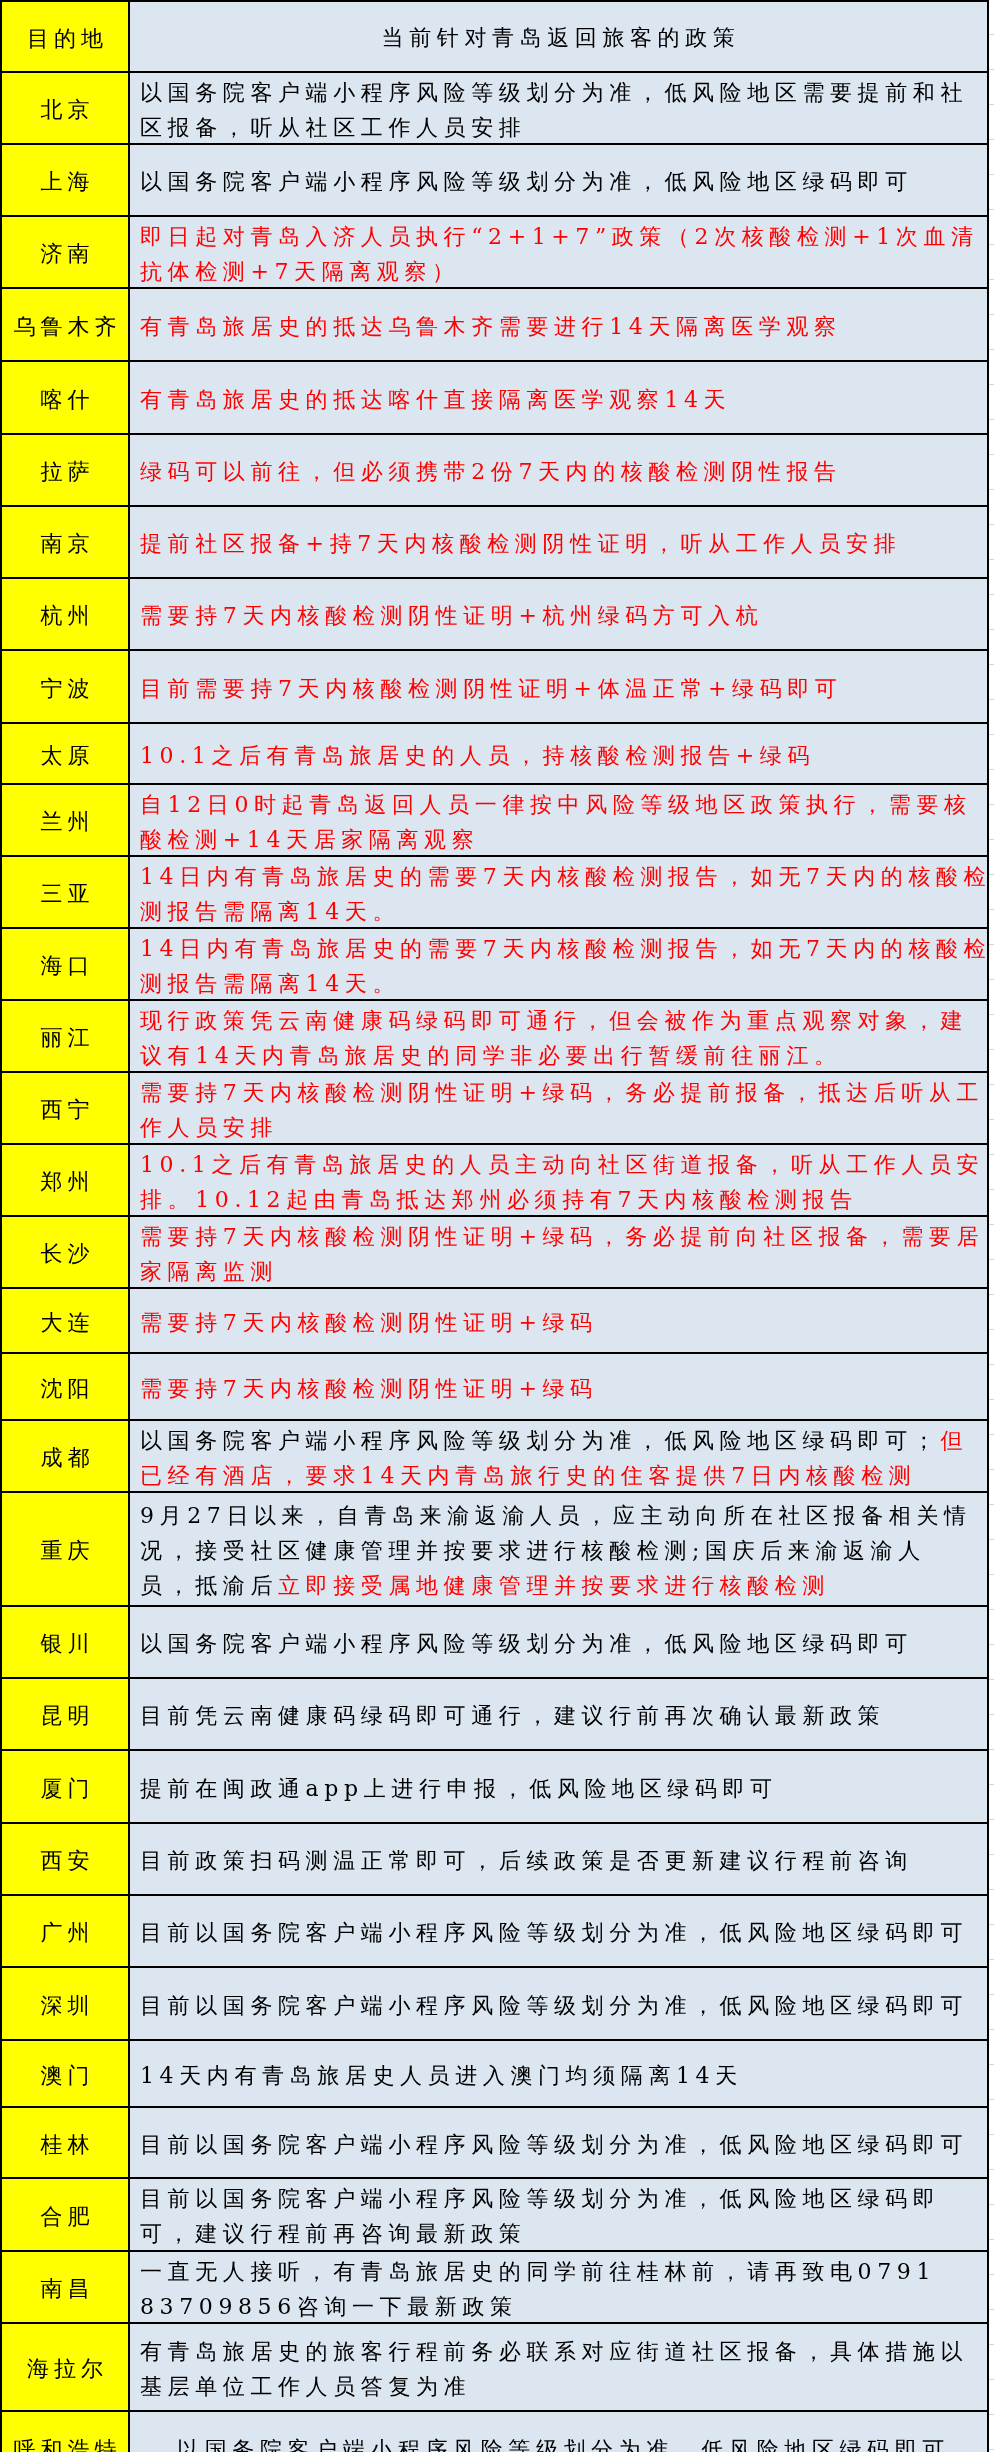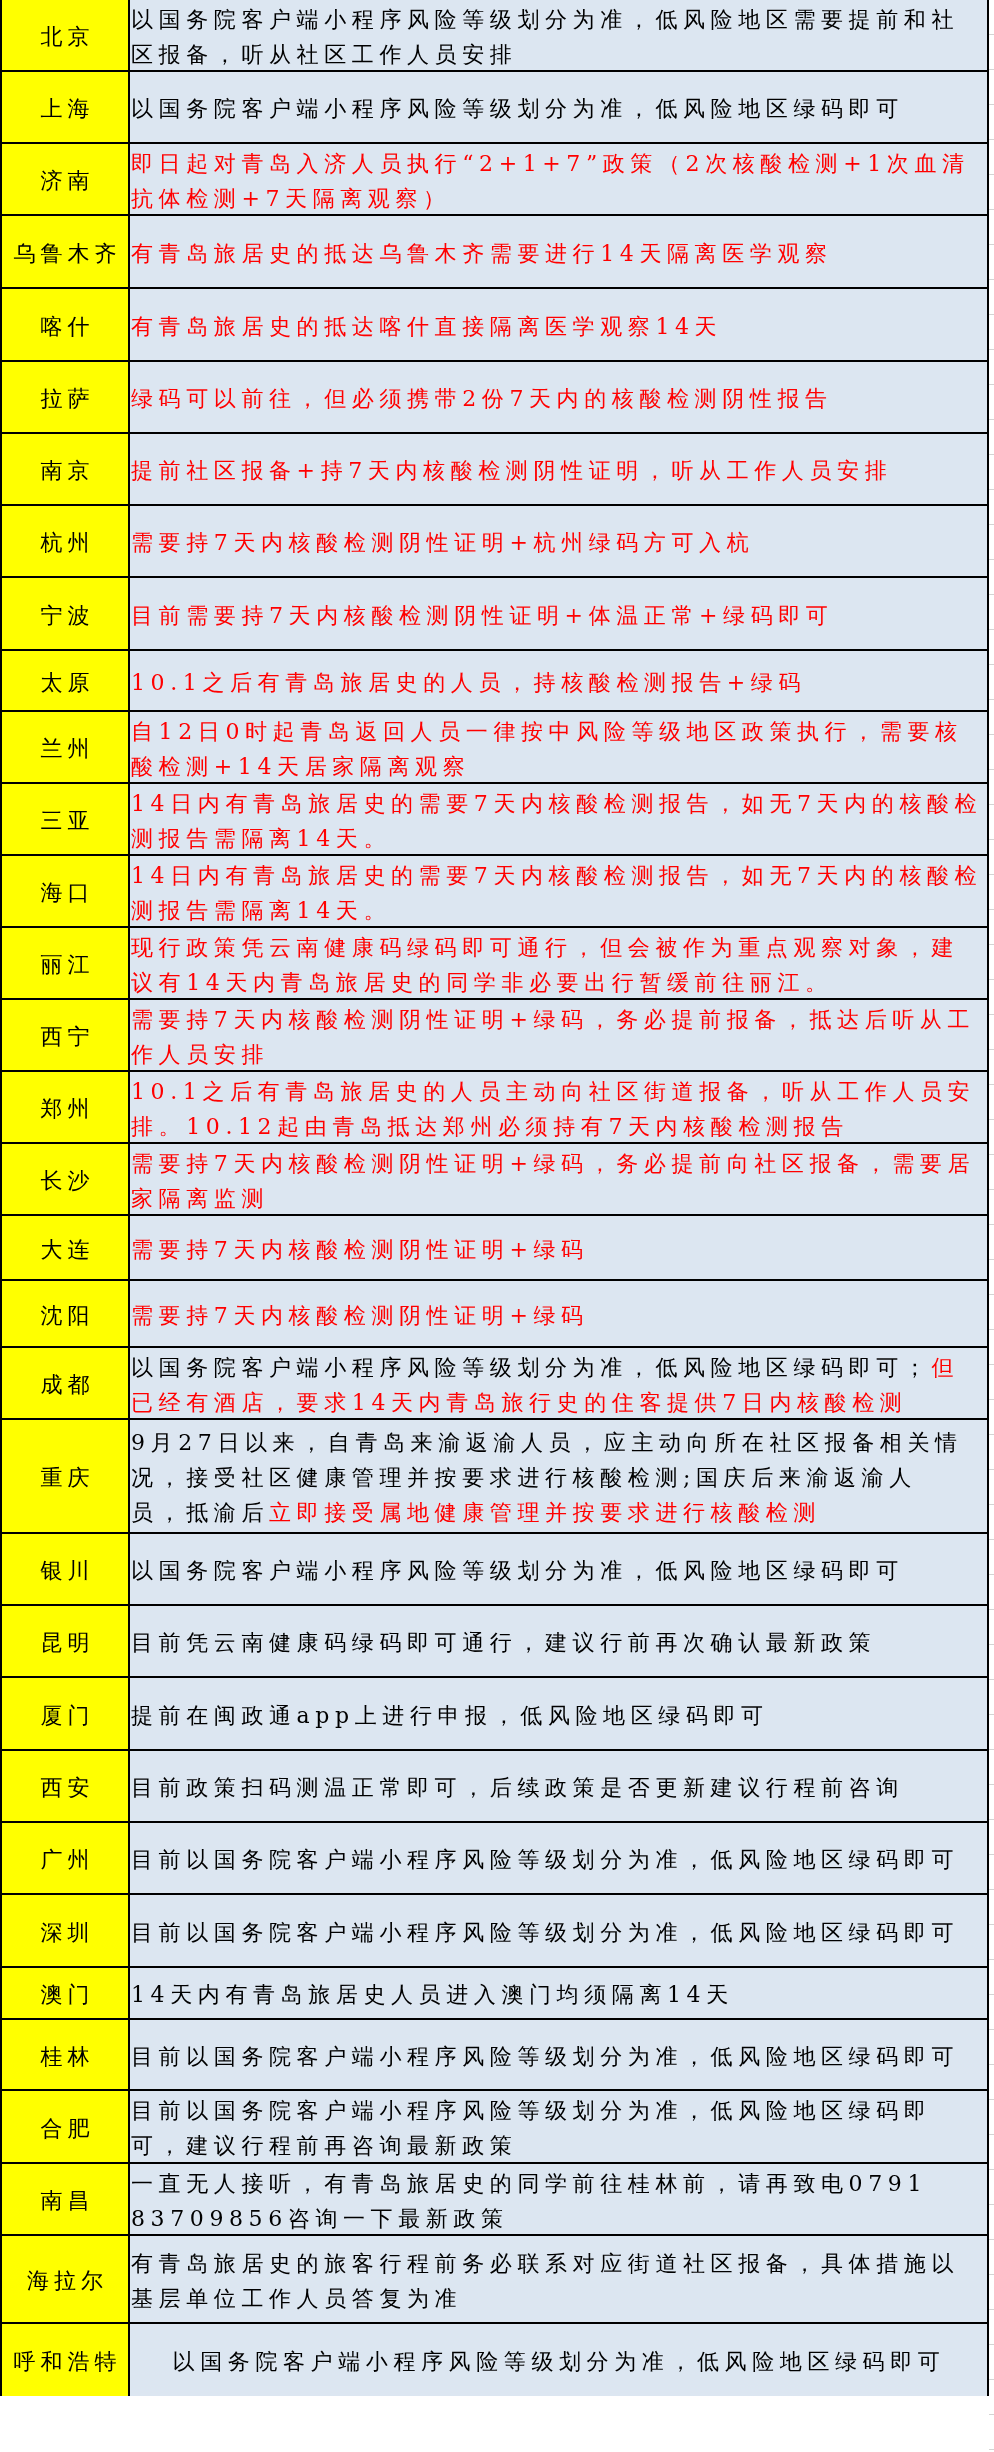--- a/index.html
+++ b/index.html
@@ -15,35 +15,43 @@
   .sheet{position:absolute;left:0;top:0;width:989px;}
   .row{display:flex;box-sizing:border-box;border-bottom:2px solid var(--border);width:989px;}
   .row.first{border-top:2px solid var(--border);}
   .row.last{border-bottom:none;text-align:center;}
   .c1{box-sizing:border-box;width:130px;flex:0 0 130px;background:var(--destination_bg);
       border-left:2px solid var(--border);border-right:2px solid var(--border);
       display:flex;align-items:center;justify-content:center;padding-top:4px;padding-left:5px;}
   .c2{box-sizing:border-box;flex:1 1 auto;background:var(--policy_bg);
       border-right:2px solid var(--border);
       display:flex;flex-direction:column;justify-content:center;
-      padding-left:1px;padding-top:3px;overflow:hidden;}
+      padding-left:10px;padding-top:3px;overflow:hidden;}
   .c2.center{align-items:center;padding-left:5px;}
   .city{font-size:22px;letter-spacing:5px;color:var(--black_text);font-weight:normal;white-space:nowrap;}
   .title{font-size:22px;letter-spacing:5.6px;color:var(--black_text);white-space:nowrap;}
   .ln{font-size:22px;letter-spacing:5.6px;line-height:35px;height:35px;white-space:nowrap;}
   [data-color="black"]{color:var(--black_text);}
   [data-color="red"]{color:var(--red_text);margin-top:46px;}
   .strip{position:absolute;left:989px;top:0;width:5px;height:2452px;background-color:#ffffff;
          background-image:repeating-linear-gradient(to bottom, transparent 0px, transparent 34px, #d4d4d4 34px, #d4d4d4 35px);}
 </style>
 </head>
 <body>
 
 <div class="sheet">
 
+  <div class="row first" style="height:73px">
+    <div class="c1">
+        <span class="city" style="font-weight:normal">目的地</span>
+      </div>
+    <div class="c2 center">
+        <span class="title">当前针对青岛返回旅客的政策</span>
+      </div>
+  </div>
 
   <div class="row" style="height:72px">
     <div class="c1">
         <span class="city">北京</span>
       </div>
     <div class="c2">
       <div class="ln"><span data-color="black">以国务院客户端小程序风险等级划分为准，低风险地区需要提前和社</span></div>
       <div class="ln"><span data-color="black">区报备，听从社区工作人员安排</span></div>
     </div>
   </div>
@@ -286,21 +294,21 @@
 
   <div class="row" style="height:73px">
     <div class="c1">
         <span class="city">深圳</span>
       </div>
     <div class="c2">
       <div class="ln"><span data-color="black">目前以国务院客户端小程序风险等级划分为准，低风险地区绿码即可</span></div>
     </div>
   </div>
 
-  <div class="row" style="height:52px">
+  <div class="row" style="height:67px">
     <div class="c1">
         <span class="city">澳门</span>
       </div>
     <div class="c2">
       <div class="ln"><span data-color="black">14天内有青岛旅居史人员进入澳门均须隔离14天</span></div>
     </div>
   </div>
 
   <div class="row" style="height:71px">
     <div class="c1">

